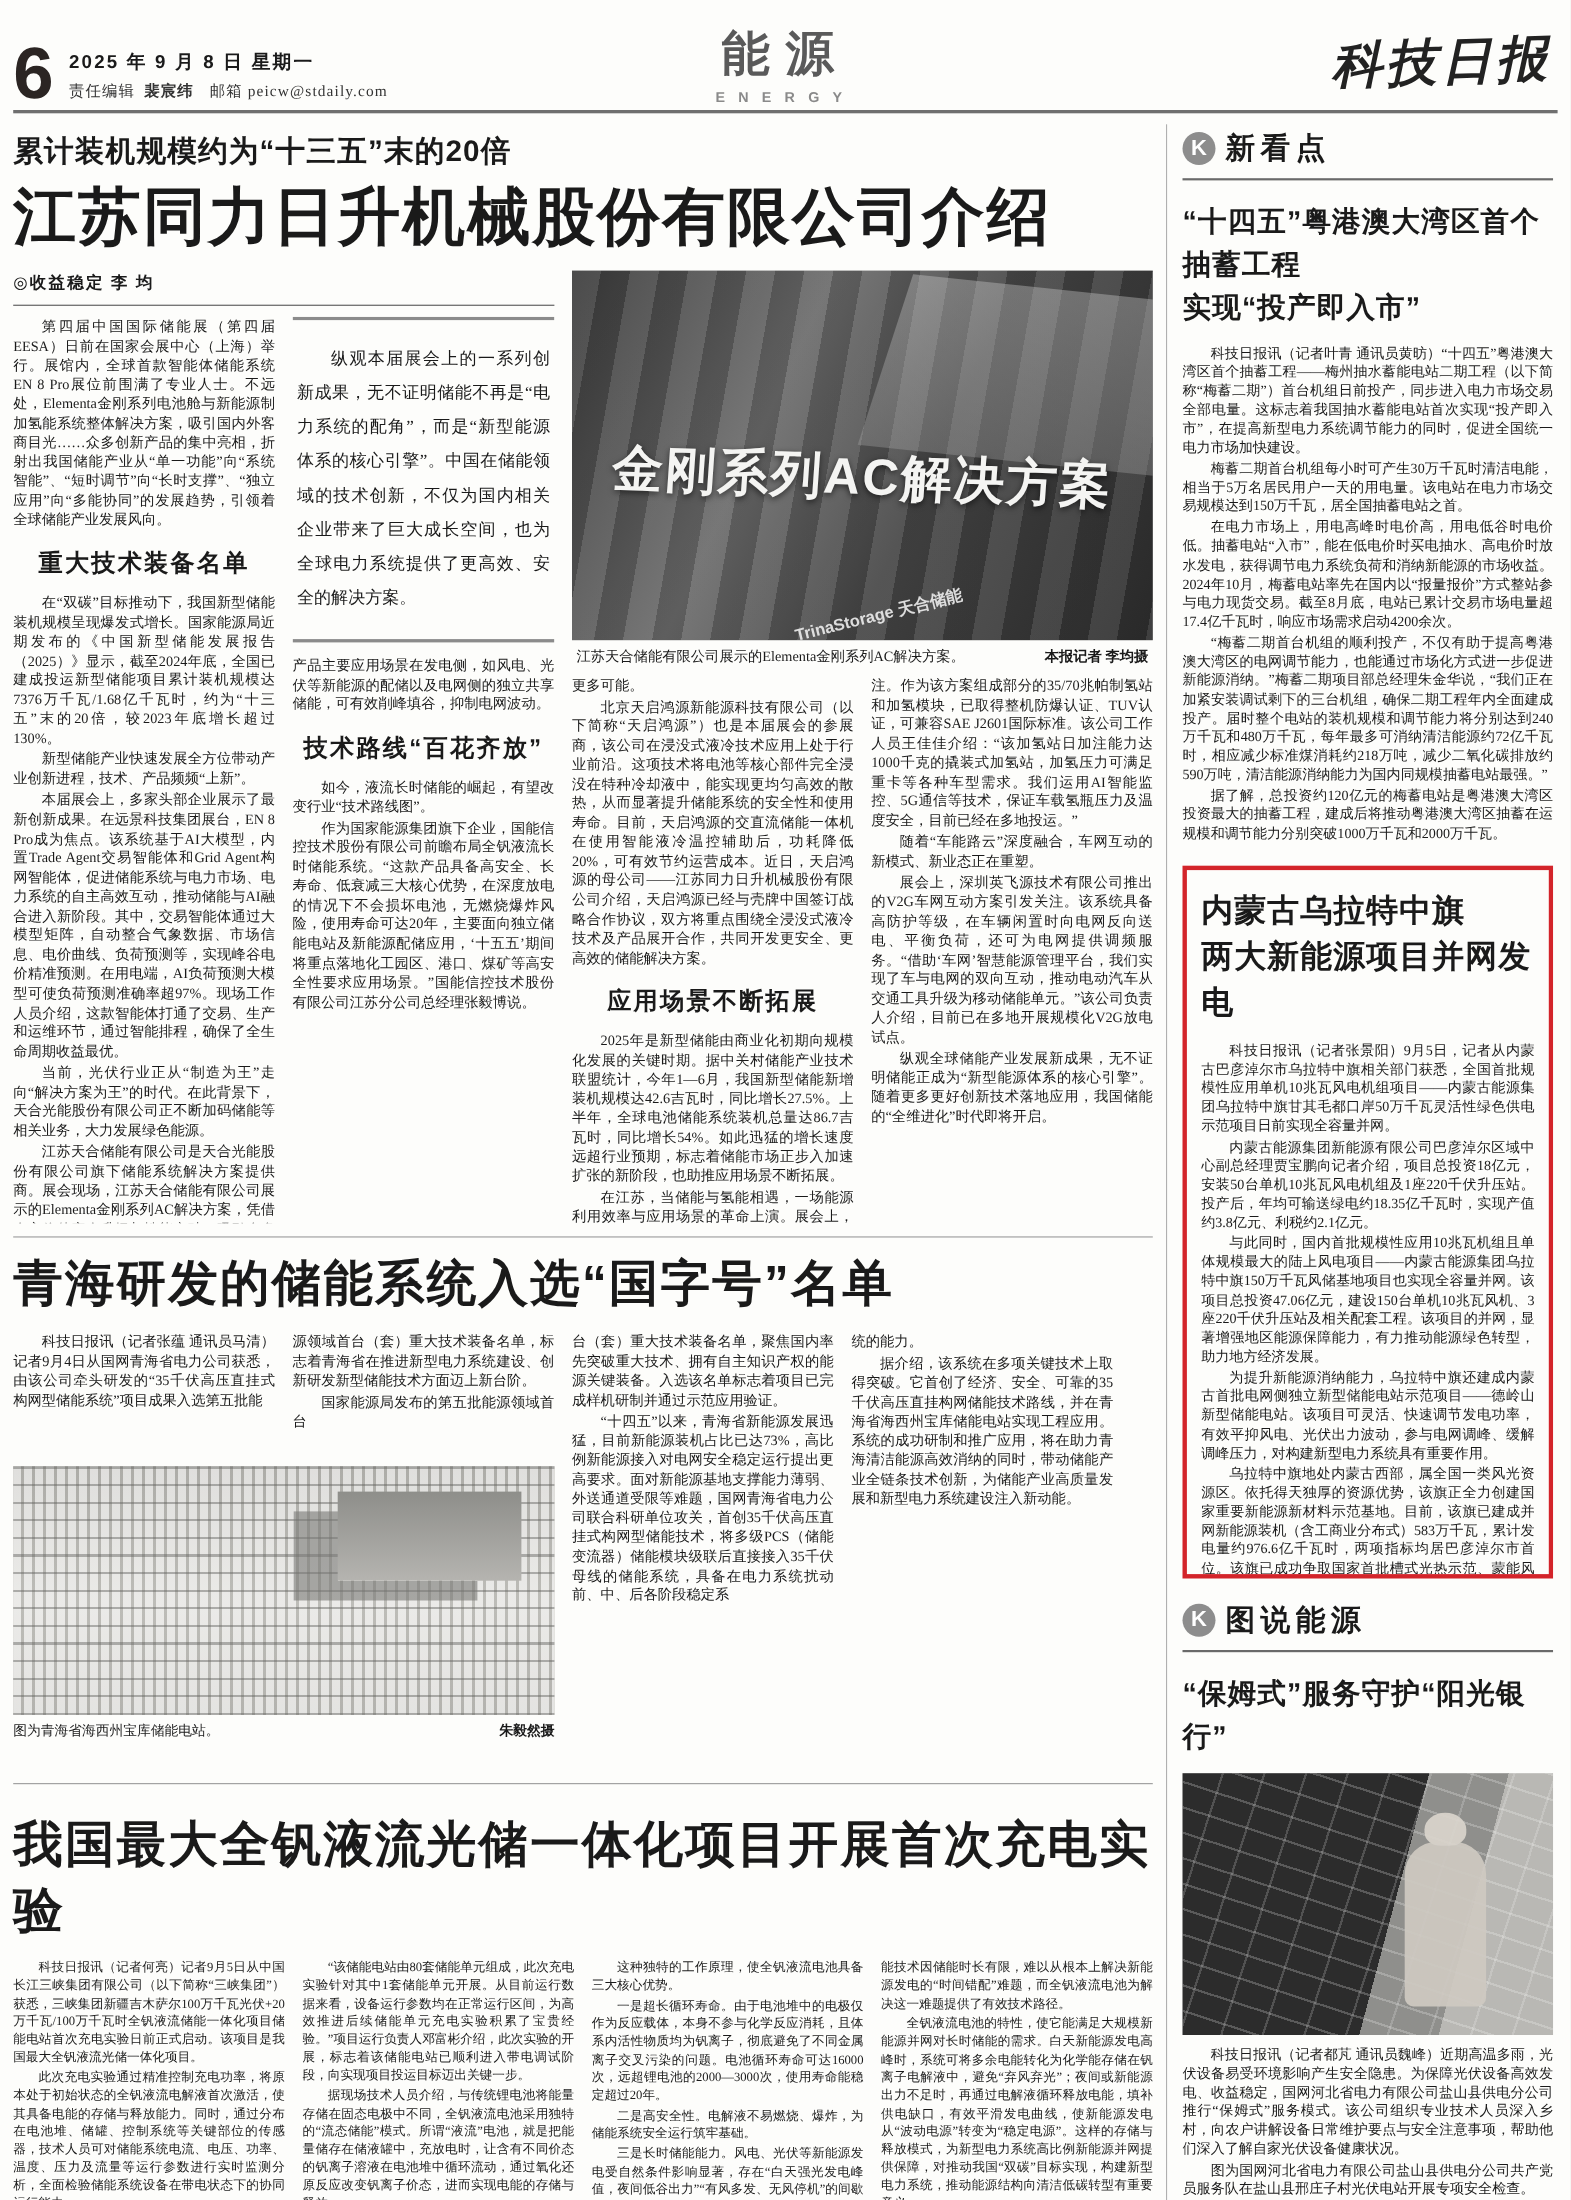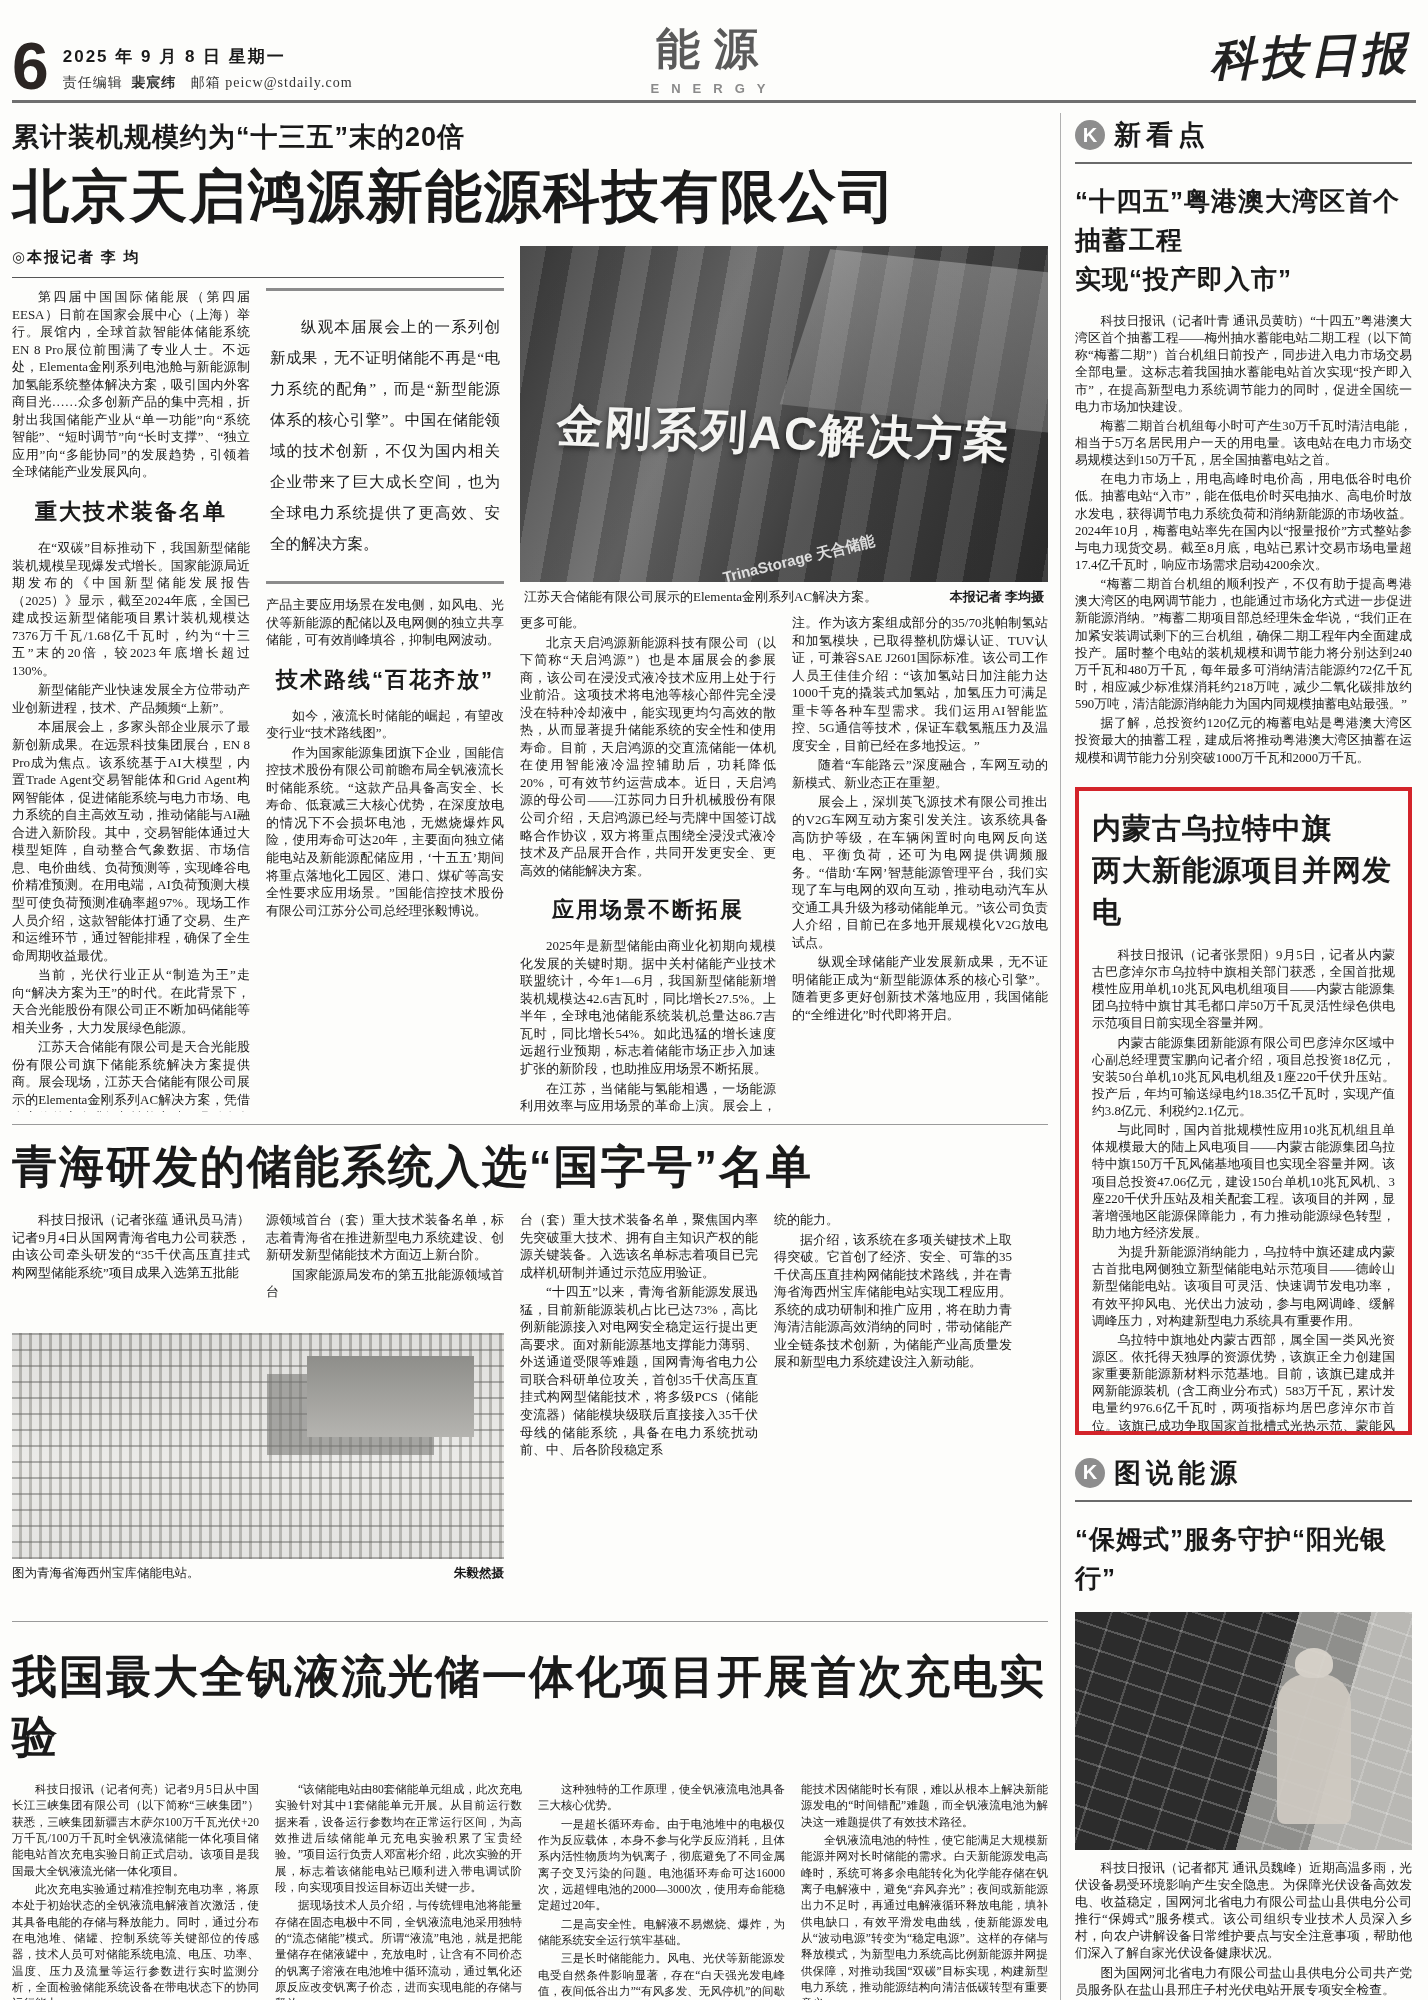--- a/index.html
+++ b/index.html
@@ -119,24 +119,24 @@
     <div class="brand">科技日报</div>
   </header>
   <div class="rule-thick"></div>
 
   <div class="content">
 
     <div class="left">
 
       <article>
         <div class="kicker">累计装机规模约为“十三五”末的20倍</div>
-        <h1 class="headline">北京天启鸿源新能源科技有限公司</h1>
+        <h1 class="headline">江苏同力日升机械股份有限公司介绍</h1>
         <div class="main-body cols">
           <div class="left-pair">
-            <div class="byline">◎本报记者 李 均</div>
+            <div class="byline">◎收益稳定 李 均</div>
             <div class="pair-cols">
               <div class="mcol">
                 <div>
                     <p>第四届中国国际储能展（第四届EESA）日前在国家会展中心（上海）举行。展馆内，全球首款智能体储能系统EN 8 Pro展位前围满了专业人士。不远处，Elementa金刚系列电池舱与新能源制加氢能系统整体解决方案，吸引国内外客商目光……众多创新产品的集中亮相，折射出我国储能产业从“单一功能”向“系统智能”、“短时调节”向“长时支撑”、“独立应用”向“多能协同”的发展趋势，引领着全球储能产业发展风向。</p>
                   </div>
                 <h3 class="inhead">重大技术装备名单</h3>
                 <div>
                     <p>在“双碳”目标推动下，我国新型储能装机规模呈现爆发式增长。国家能源局近期发布的《中国新型储能发展报告（2025）》显示，截至2024年底，全国已建成投运新型储能项目累计装机规模达7376万千瓦/1.68亿千瓦时，约为“十三五”末的20倍，较2023年底增长超过130%。</p>
                     <p>新型储能产业快速发展全方位带动产业创新进程，技术、产品频频“上新”。</p>
                     <p>本届展会上，多家头部企业展示了最新创新成果。在远景科技集团展台，EN 8 Pro成为焦点。该系统基于AI大模型，内置Trade Agent交易智能体和Grid Agent构网智能体，促进储能系统与电力市场、电力系统的自主高效互动，推动储能与AI融合进入新阶段。其中，交易智能体通过大模型矩阵，自动整合气象数据、市场信息、电价曲线、负荷预测等，实现峰谷电价精准预测。在用电端，AI负荷预测大模型可使负荷预测准确率超97%。现场工作人员介绍，这款智能体打通了交易、生产和运维环节，通过智能排程，确保了全生命周期收益最优。</p>

